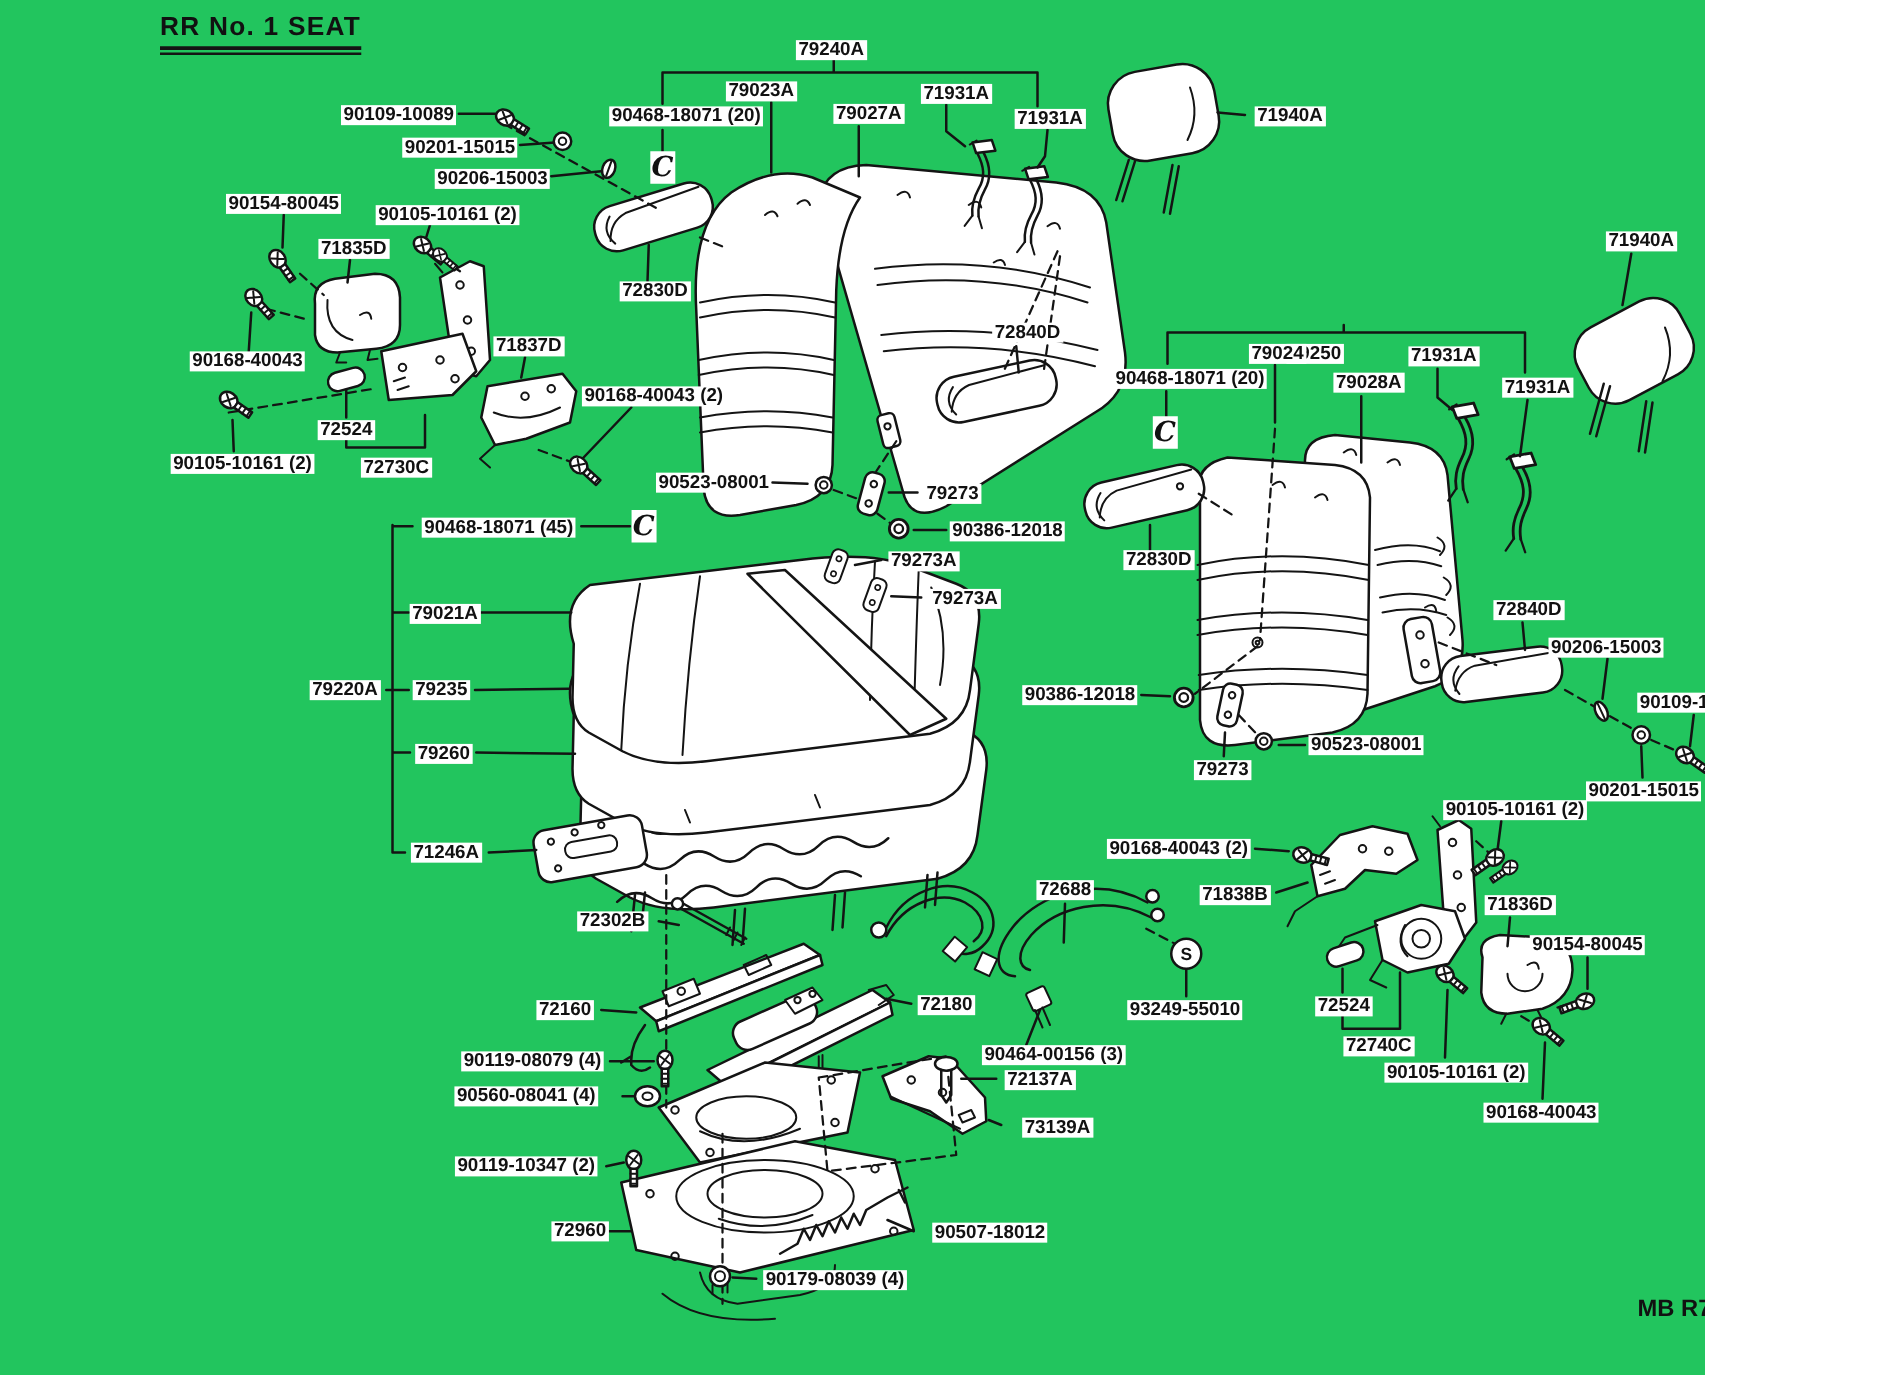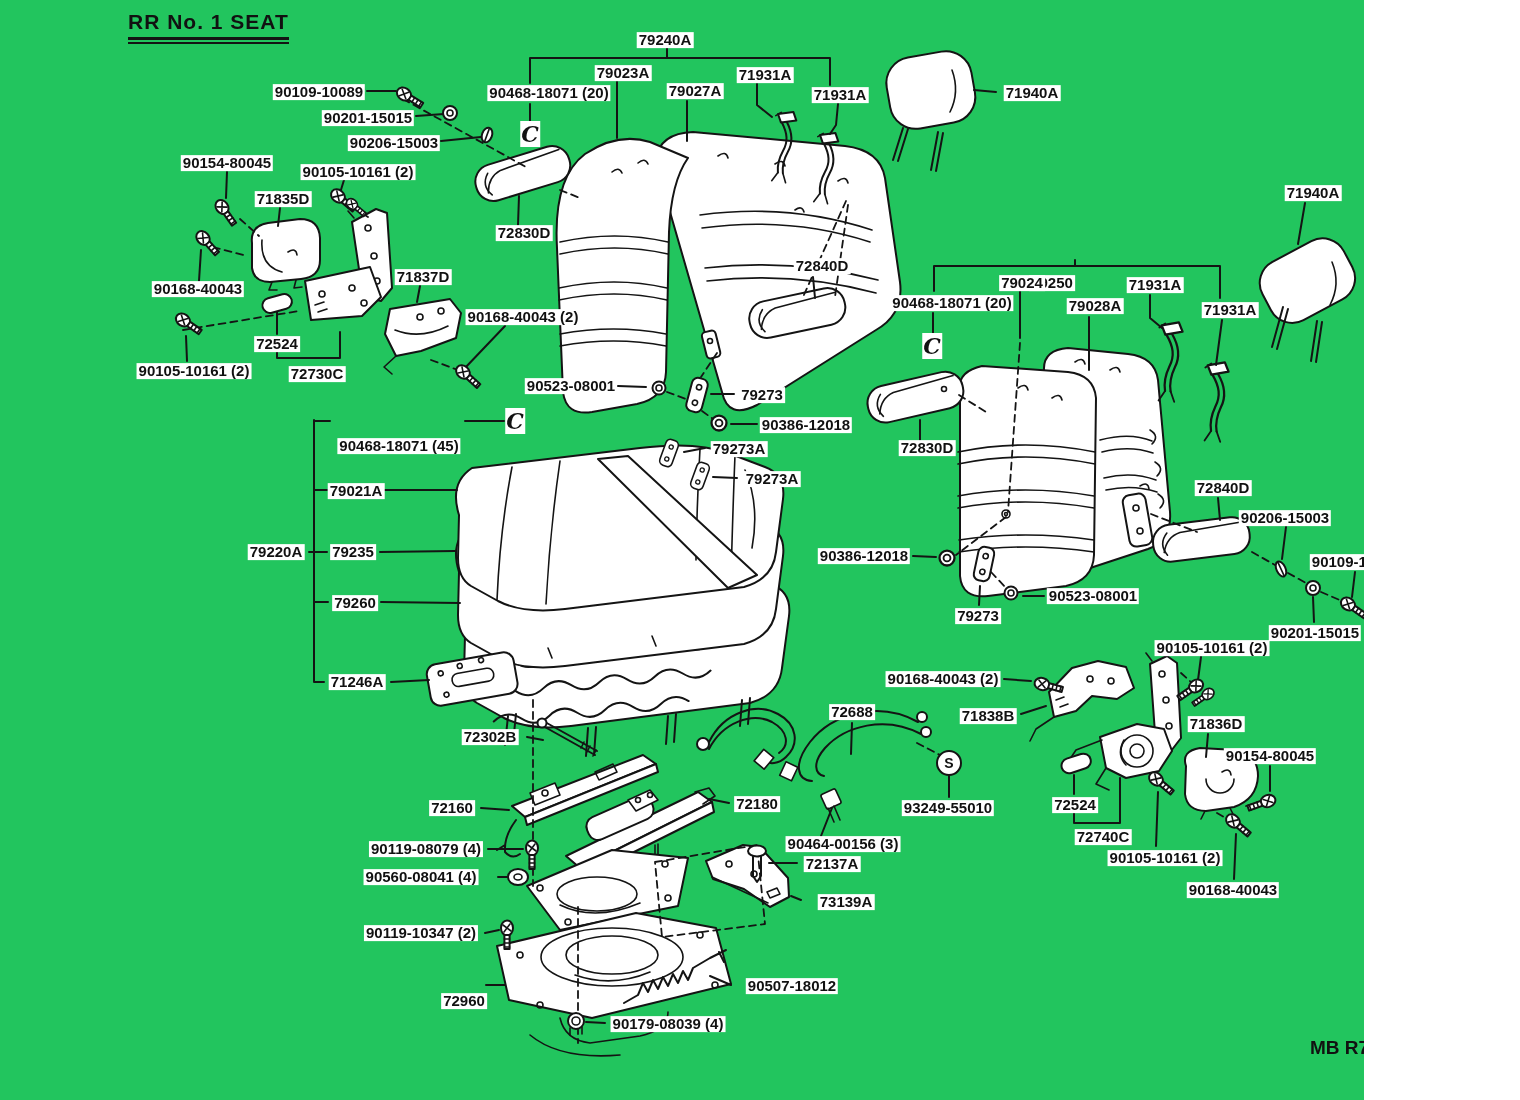--- a/index.html
+++ b/index.html
@@ -407,52 +407,52 @@
   </div>
 
   <div id="labels">
       <div class="part-label" style="left: 319px; top: 92px;">90109-10089</div>
       <div class="part-label" style="left: 368px; top: 118px;">90201-15015</div>
       <div class="part-label" style="left: 394px; top: 143px;">90206-15003</div>
       <div class="part-label" style="left: 227px; top: 163px;">90154-80045</div>
       <div class="part-label" style="left: 358px; top: 172px;">90105-10161 (2)</div>
       <div class="part-label" style="left: 283px; top: 199px;">71835D</div>
       <div class="part-label" style="left: 665px; top: 40px;">79240A</div>
-      <div class="part-label" style="left: 623px; top: 73px; text-align: right;">79023A</div>
+      <div class="part-label" style="left: 609px; top: 73px; text-align: right;">79023A</div>
       <div class="part-label" style="left: 549px; top: 93px;">90468-18071 (20)</div>
       <div class="part-label" style="left: 695px; top: 91px;">79027A</div>
       <div class="part-label" style="left: 765px; top: 75px;">71931A</div>
       <div class="part-label" style="left: 840px; top: 95px;">71931A</div>
       <div class="part-label" style="left: 1032px; top: 93px;">71940A</div>
       <div class="part-label" style="left: 524px; top: 233px;">72830D</div>
       <div class="part-label" style="left: 423px; top: 277px;">71837D</div>
       <div class="part-label" style="left: 198px; top: 289px;">90168-40043</div>
       <div class="part-label" style="left: 523px; top: 317px;">90168-40043 (2)</div>
       <div class="part-label" style="left: 277px; top: 344px;">72524</div>
       <div class="part-label" style="left: 194px; top: 371px;">90105-10161 (2)</div>
       <div class="part-label" style="left: 317px; top: 374px;">72730C</div>
       <div class="part-label" style="left: 822px; top: 266px;">72840D</div>
       <div class="part-label" style="left: 571px; top: 386px;">90523-08001</div>
       <div class="part-label" style="left: 762px; top: 395px;">79273</div>
       <div class="part-label" style="left: 806px; top: 425px;">90386-12018</div>
-      <div class="part-label" style="left: 399px; top: 422px; margin-top: 24px;">90468-18071 (45)</div>
+      <div class="part-label" style="left: 399px; top: 422px;">90468-18071 (45)</div>
       <div class="part-label" style="left: 739px; top: 449px;">79273A</div>
       <div class="part-label" style="left: 772px; top: 479px;">79273A</div>
       <div class="part-label" style="left: 356px; top: 491px;">79021A</div>
       <div class="part-label" style="left: 276px; top: 552px;">79220A</div>
       <div class="part-label" style="left: 353px; top: 552px;">79235</div>
       <div class="part-label" style="left: 355px; top: 603px;">79260</div>
       <div class="part-label" style="left: 357px; top: 682px; text-align: right;">71246A</div>
       <div class="part-label" style="left: 490px; top: 737px;">72302B</div>
       <div class="part-label" style="left: 452px; top: 808px;">72160</div>
       <div class="part-label" style="left: 757px; top: 804px; text-align: right;">72180</div>
       <div class="part-label" style="left: 426px; top: 849px;">90119-08079 (4)</div>
       <div class="part-label" style="left: 421px; top: 877px;">90560-08041 (4)</div>
       <div class="part-label" style="left: 421px; top: 933px;">90119-10347 (2)</div>
-      <div class="part-label" style="left: 464px; top: 985px; margin-top: 16px;">72960</div>
+      <div class="part-label" style="left: 464px; top: 985px;">72960</div>
       <div class="part-label" style="left: 792px; top: 986px;">90507-18012</div>
       <div class="part-label" style="left: 668px; top: 1024px;">90179-08039 (4)</div>
       <div class="part-label" style="left: 852px; top: 712px;">72688</div>
       <div class="part-label" style="left: 948px; top: 808px; text-align: center;">93249-55010</div>
       <div class="part-label" style="left: 843px; top: 844px;">90464-00156 (3)</div>
       <div class="part-label" style="left: 832px; top: 864px;">72137A</div>
       <div class="part-label" style="left: 846px; top: 902px;">73139A</div>
       <div class="part-label" style="left: 943px; top: 679px;">90168-40043 (2)</div>
       <div class="part-label" style="left: 988px; top: 716px;">71838B</div>
       <div class="part-label" style="left: 1052px; top: 251px; margin-top: 32px;">79250</div>

